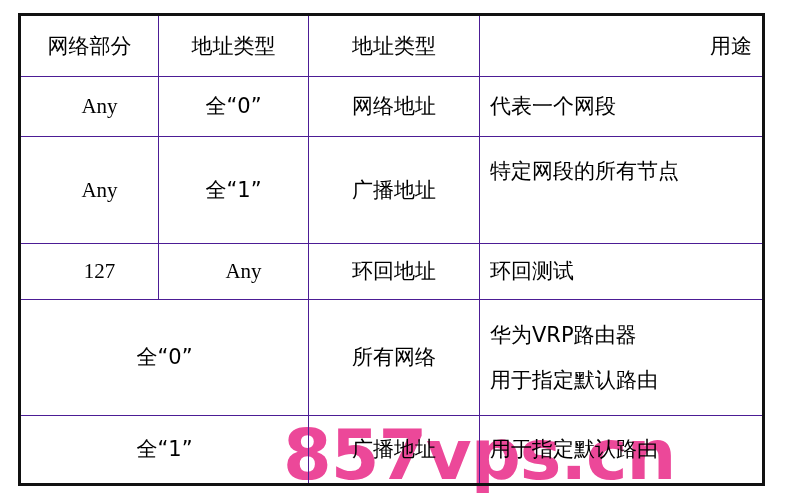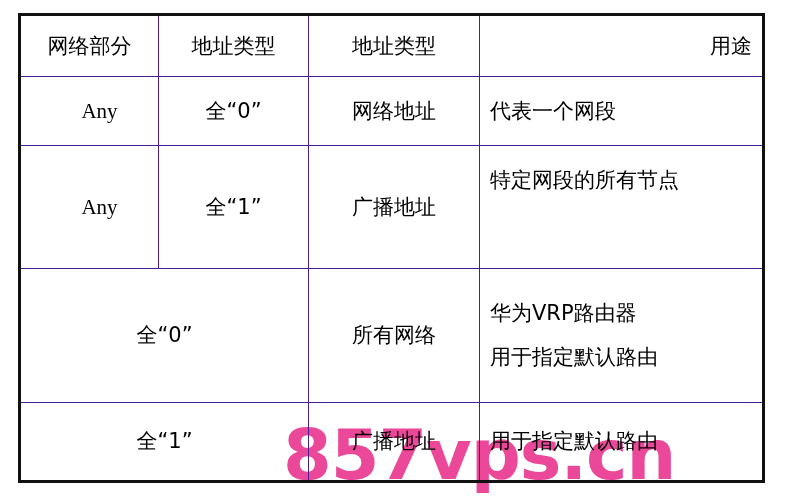--- a/index.html
+++ b/index.html
@@ -160,20 +160,34 @@
           <span class="cjk">全“1”</span>
         </td>
         <td class="ctr">
           <span class="cjk">广播地址</span>
         </td>
         <td class="lft wrap-cell" style="vertical-align:top;padding-top:20px">
           <span class="cjk">特定网段的所有节点</span>
         </td>
       </tr>
 
+      <tr style="height:56px">
+        <td class="ctr">
+          <span class="latin">127</span>
+        </td>
+        <td class="ctr">
+          <span class="latin">Any</span>
+        </td>
+        <td class="ctr">
+          <span class="cjk">环回地址</span>
+        </td>
+        <td class="lft">
+          <span class="cjk">环回测试</span>
+        </td>
+      </tr>
 
       <tr style="height:116px">
         <td class="ctr" colspan="2">
           <span class="cjk">全“0”</span>
         </td>
         <td class="ctr">
           <span class="cjk">所有网络</span>
         </td>
         <td class="lft">
           <div class="para cjk">华为VRP路由器</div>

